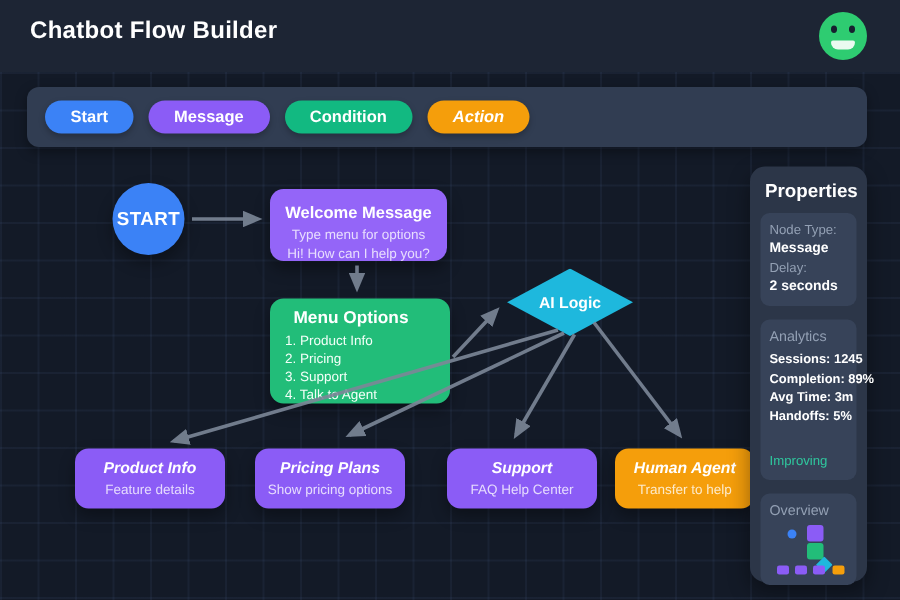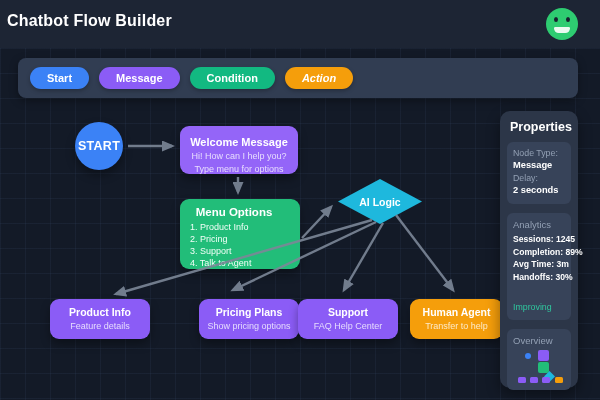--- a/index.html
+++ b/index.html
@@ -18,21 +18,21 @@
       linear-gradient(90deg, rgba(110,145,210,0.07) 1px, transparent 1px);
     background-size:25px 25px;
     z-index:0;
   }
   
   .header{
     position:absolute;left:0;top:0;width:600px;height:48px;
     background:#1d2534;z-index:6;
   }
   .header .title{
-    position:absolute;left:7px;top:12px;
+    position:absolute;left:20px;top:12px;
     color:#ffffff;font-size:16px;font-weight:bold;letter-spacing:.2px;
   }
   .smiley{
     position:absolute;right:22px;top:8px;width:32px;height:32px;border-radius:50%;
     background:#2ecc71;
   }
   .smiley .eye{position:absolute;top:9px;width:4px;height:5px;border-radius:50%;background:#17202f;}
   .smiley .eye.l{left:8px;} .smiley .eye.r{right:8px;}
   .smiley .mouth{
     position:absolute;left:8px;bottom:7px;width:16px;height:6px;background:#eafaf0;
@@ -71,24 +71,24 @@
   .menu .m-title{font-size:11.5px;font-weight:bold;text-align:center;margin-bottom:3px;}
   .menu .m-item{font-size:9px;text-align:left;padding-left:10px;line-height:12px;color:#f2fff8;}
   .diamond{
     position:absolute;left:338px;top:179px;width:84px;height:45px;background:#1eb8dd;
     clip-path:polygon(50% 0,100% 50%,50% 100%,0 50%);
     display:flex;align-items:center;justify-content:center;z-index:1;
     color:#fff;font-size:10.5px;font-weight:bold;
   }
   .leaf{top:299px;width:100px;height:40px;background:#8b5cf6;padding:7px 2px;}
   .leaf.product{left:50px;}
-  .leaf.pricing{left:170px;margin-left:29px;}
+  .leaf.pricing{left:170px;}
   .leaf.support{left:298px;}
   .leaf.human{left:410px;width:93px;background:#f59e0b;}
-  .leaf .n-title{font-size:10.5px;}
+  .leaf .n-title{font-size:10.5px;font-style:italic;}
   
   .arrows{position:absolute;left:0;top:0;width:600px;height:400px;z-index:2;pointer-events:none;}
   
   .panel{
     position:absolute;left:500px;top:111px;width:78px;height:277px;
     background:#2c3648;border-radius:10px;z-index:5;box-sizing:border-box;
     box-shadow:0 6px 14px rgba(0,0,0,.4);padding:9px 7px 7px 7px;
   }
   .panel .p-title{color:#ffffff;font-size:12.5px;font-weight:bold;margin:0 0 8px 3px;}
   .p-card{background:#374359;border-radius:6px;padding:6px 6px;margin-bottom:9px;}
@@ -126,22 +126,22 @@
   <button class="pill start">Start</button>
   <button class="pill message">Message</button>
   <button class="pill condition">Condition</button>
   <button class="pill action">Action</button>
 </div>
 
 <div class="start-circle">START</div>
 
 <div class="node welcome">
   <div class="n-title">Welcome Message</div>
+  <div class="n-sub">Type menu for options</div>
   <div class="n-sub">Hi! How can I help you?</div>
-  <div class="n-sub">Type menu for options</div>
 </div>
 
 <div class="node menu">
   <div class="m-title">Menu Options</div>
   <div class="m-item">1. Product Info</div>
   <div class="m-item">2. Pricing</div>
   <div class="m-item">3. Support</div>
   <div class="m-item">4. Talk to Agent</div>
 </div>
 
@@ -191,21 +191,21 @@
     <span class="val">Message</span>
     <span class="lbl">Delay:</span>
     <span class="val">2 seconds</span>
   </div>
 
   <div class="p-card">
     <span class="lbl" style="font-size:9.5px;margin-bottom:3px;">Analytics</span>
     <span class="a-line">Sessions: 1245</span>
     <span class="a-line">Completion: 89%</span>
     <span class="a-line">Avg Time: 3m</span>
-    <span class="a-line">Handoffs: 30%</span>
+    <span class="a-line">Handoffs: 5%</span>
     <span class="trend">Improving</span>
   </div>
 
   <div class="p-card">
     <span class="lbl" style="font-size:9.5px;">Overview</span>
     <div class="mini">
       <span class="mm mm-dot"></span>
       <span class="mm mm-purple"></span>
       <span class="mm mm-green"></span>
       <span class="mm mm-diamond"></span>

